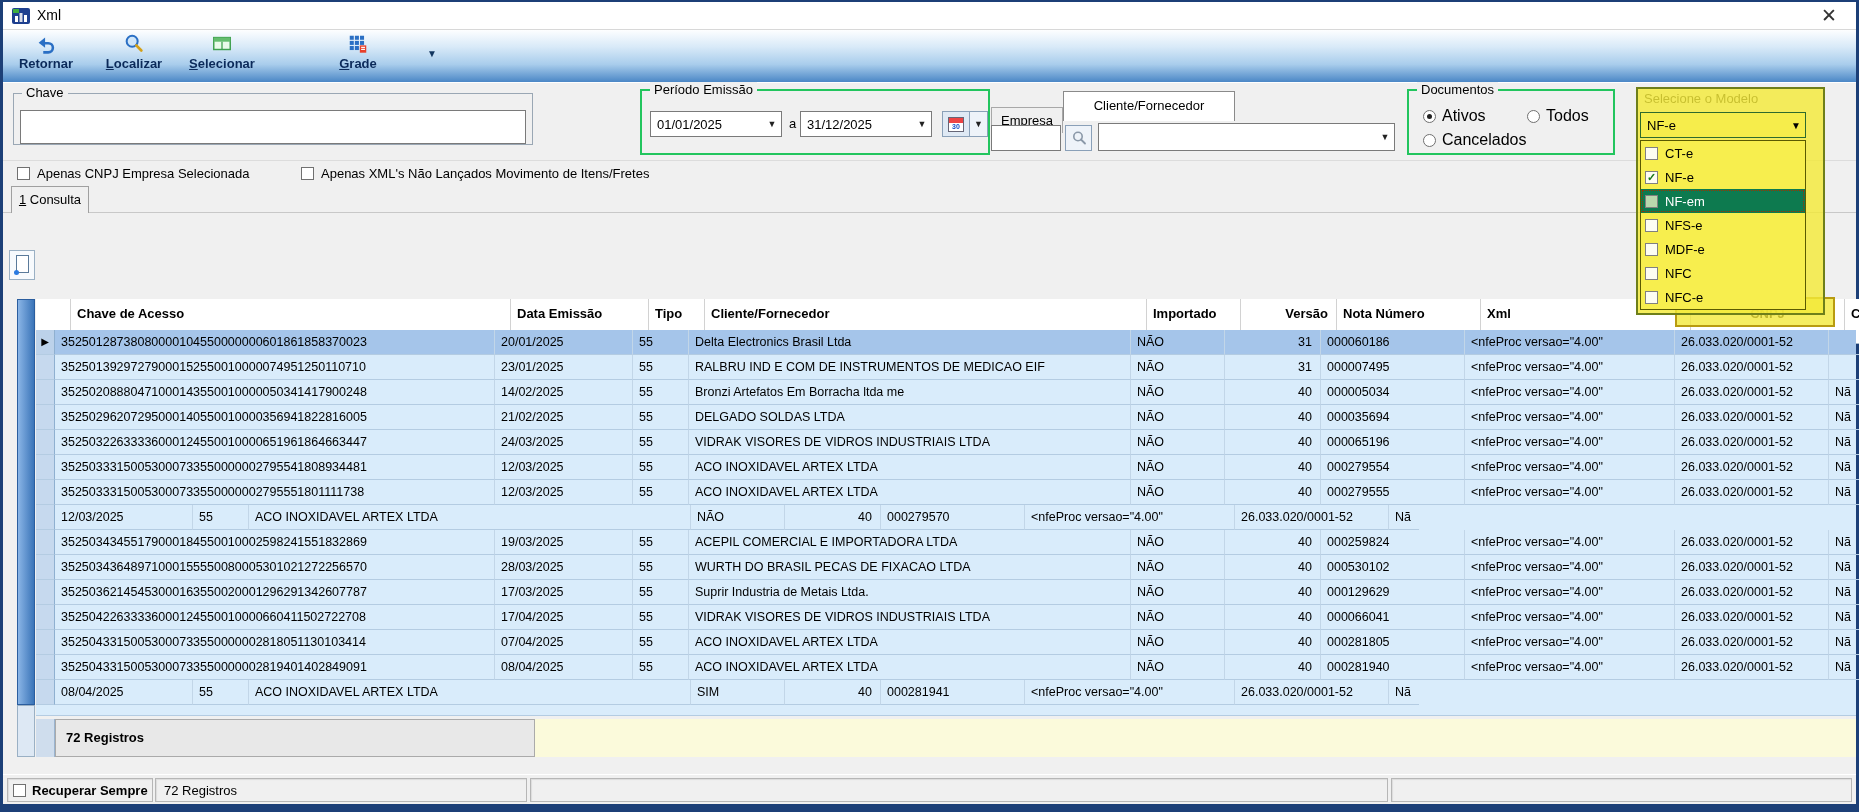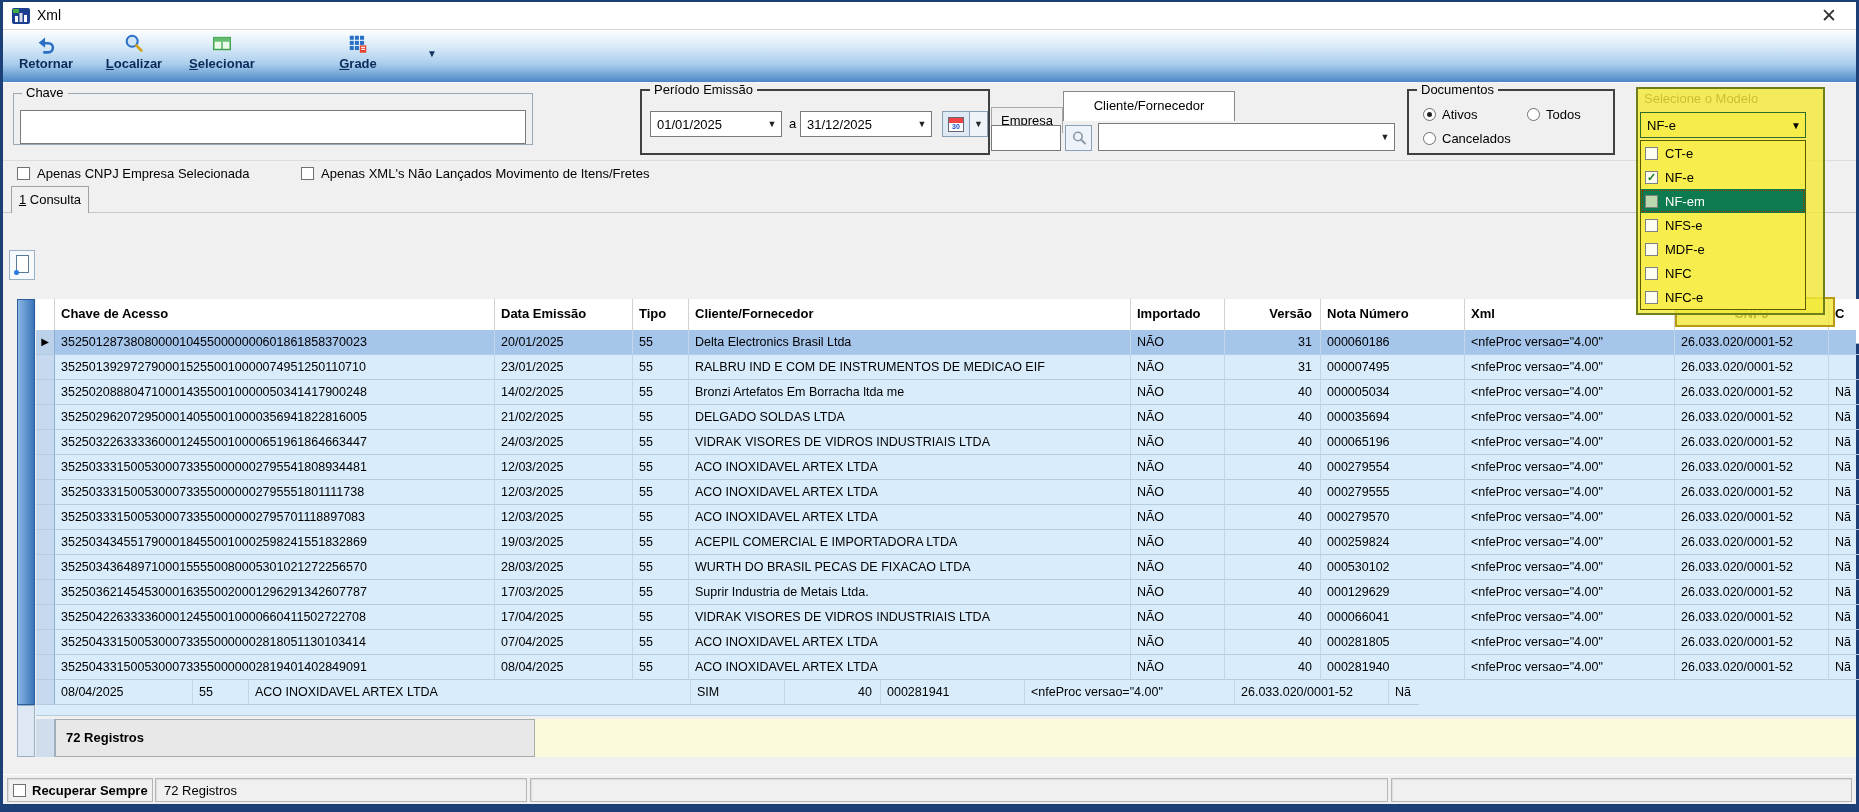--- a/index.html
+++ b/index.html
@@ -19,21 +19,21 @@
     display:flex; align-items:flex-end; padding:0 0 11px 10px; }
   .tbtn { display:flex; flex-direction:column; align-items:center; margin-right:22px; min-width:66px; }
   .tbtn .ticon { height:24px; display:flex; align-items:center; }
   .tbtn .tlabel { font-size:13px; font-weight:bold; color:#0b2a5a; display:inline-block; }
   .ul-first::first-letter { text-decoration:underline; }
   #grade-drop { margin-left:14px; margin-bottom:12px; font-size:10px; color:#11355f; }
 
   
   #filters { position:absolute; left:0; top:80px; width:100%; height:78px; background:#f0f0f0; border-top:1px solid #ffffff; }
   .groupbox { position:absolute; border:1px solid #9aa7b4; }
-  .groupbox.blue { border:2px solid #404040; }
+  .groupbox.blue { border:2px solid #22c55e; }
   .gb-legend { position:absolute; top:-9px; left:8px; background:#f0f0f0; padding:0 4px; font-size:13px; color:#000; }
   .field { background:#fff; border:1px solid #7a7a7a; font-size:13px; color:#000; }
 
   #gb-chave { left:10px; top:10px; width:520px; height:52px; }
   #chave-input { position:absolute; left:6px; top:16px; width:506px; height:34px; padding:0 6px; }
 
   #gb-periodo { left:637px; top:6px; width:350px; height:66px; }
   .datecombo { position:absolute; height:26px; display:flex; align-items:center; background:#fff; border:1px solid #7a7a7a; font-size:13px; }
   .datecombo .dval { padding-left:6px; flex:1; }
   .darrow { width:18px; text-align:center; font-size:9px; color:#222; }
@@ -47,21 +47,21 @@
   .calicon .calnum { position:absolute; left:0; top:5px; width:100%; text-align:center; font-size:7px; font-weight:bold; color:#1450c8; }
 
   #tab-empresa { position:absolute; left:988px; top:24px; width:72px; height:26px; background:#f0f0f0; border:1px solid #a8a8a8; border-bottom:none; font-size:13px; text-align:center; line-height:25px; }
   #tab-cliente { position:absolute; left:1060px; top:8px; width:172px; height:30px; background:#ffffff; border:1px solid #8a8a8a; border-bottom:none; font-size:13px; text-align:center; line-height:28px; }
   #empresa-input { position:absolute; left:988px; top:42px; width:70px; height:26px; padding:0 4px; }
   #search-btn { position:absolute; left:1062px; top:42px; width:27px; height:26px; border:1px solid #8aa0b8; background:#eef3f9; display:flex; align-items:center; justify-content:center; }
   #cliente-combo { position:absolute; left:1095px; top:40px; width:297px; height:28px; display:flex; align-items:center; background:#fff; border:1px solid #7a7a7a; }
   #cliente-combo .dval { flex:1; }
 
   #gb-docs { left:1404px; top:6px; width:208px; height:66px; }
-  .radio-row { position:absolute; display:flex; align-items:center; font-size:13px; }
+  .radio-row { position:absolute; display:flex; align-items:center; font-size:16px; }
   .radio { width:13px; height:13px; border:1px solid #707070; border-radius:50%; background:#fff; margin-right:6px; position:relative; }
   .radio.on::after { content:""; position:absolute; left:3px; top:3px; width:5px; height:5px; border-radius:50%; background:#222; }
   #radio-ativos { left:14px; top:16px; }
   #radio-todos { left:118px; top:16px; }
   #radio-cancelados { left:14px; top:40px; }
 
   
   #chkrow { position:absolute; left:0; top:158px; width:100%; height:26px; background:#f0f0f0; border-top:1px solid #dcdcdc; }
   .chk { position:absolute; display:flex; align-items:center; font-size:13px; color:#000; }
   .chkbox { width:13px; height:13px; border:1px solid #707070; background:#fff; margin-right:7px; }
@@ -73,21 +73,21 @@
   #tab-consulta { position:absolute; left:8px; top:184px; width:78px; height:27px; background:#f0f0f0; border:1px solid #a0a0a0; border-bottom:none; font-size:13px; text-align:center; line-height:26px; }
 
   
   #grid-area { position:absolute; left:0; top:211px; width:100%; height:561px; background:#f0f0f0; }
   #customize-btn { position:absolute; left:6px; top:37px; width:26px; height:30px; background:#f7fafd; border:1px solid #9ab0c4; }
   #customize-btn .page { position:absolute; left:6px; top:4px; width:13px; height:18px; background:#fff; border:1px solid #5a7a9a; }
   #customize-btn .dot { position:absolute; left:4px; top:19px; width:5px; height:5px; border-radius:50%; background:#2a7ae0; }
 
   #groupband { position:absolute; left:33px; top:37px; width:1820px; height:49px; background:linear-gradient(180deg,#17457f,#0e3366); color:#fff; font-size:13.5px; display:flex; align-items:center; padding-left:22px; }
 
-  #gridhead { position:absolute; left:33px; top:86px; width:1820px; height:45px; display:flex; background:#fff; }
+  #gridhead { position:absolute; left:33px; top:86px; width:1820px; height:45px; display:flex; background:#fff;padding-left:16px; }
   .hcell { flex:none; font-size:13px; font-weight:bold; color:#000; line-height:30px; padding-left:6px; border-right:1px solid #d2d2d2; border-bottom:1px solid #a8b8c8; overflow:hidden; white-space:nowrap; background:#fff; }
   .hind { flex:none; width:19px; background:#fff; border-right:1px solid #d2d2d2; border-bottom:1px solid #a8b8c8; }
   .hcell.c8 { text-align:center; padding-left:0; }
 
   #gridbody { position:absolute; left:33px; top:117px; width:1820px; }
   .grow { display:flex; height:25px; background:#d9ecfb; cursor:default; }
   .grow.sel { background:#a5c5ea; }
   .gind { flex:none; width:19px; background:#c6d9ee; border-right:1px solid #8fb0d0; border-bottom:1px solid #b4cce2; font-size:10px; color:#000; text-align:center; line-height:24px; }
   .grow.sel .gind { background:#bcd2ea; }
   .gcell { flex:none; font-size:12.5px; color:#000; line-height:24px; padding-left:6px; border-right:1px solid #c2d6e8; border-bottom:1px solid #b4cce2; overflow:hidden; white-space:nowrap; }
@@ -379,21 +379,20 @@
           <div class="gcell c3">ACO INOXIDAVEL ARTEX LTDA</div>
           <div class="gcell c4">NÃO</div>
           <div class="gcell c5">40</div>
           <div class="gcell c6">000279555</div>
           <div class="gcell c7">&lt;nfeProc versao="4.00"</div>
           <div class="gcell c8">26.033.020/0001-52</div>
           <div class="gcell c9">Nã</div>
         </div>
         <div class="grow">
           <div class="gind"></div>
-          <div class="gcell c0">35250333150053000733550000002795701118897083</div>
           <div class="gcell c1">12/03/2025</div>
           <div class="gcell c2">55</div>
           <div class="gcell c3">ACO INOXIDAVEL ARTEX LTDA</div>
           <div class="gcell c4">NÃO</div>
           <div class="gcell c5">40</div>
           <div class="gcell c6">000279570</div>
           <div class="gcell c7">&lt;nfeProc versao="4.00"</div>
           <div class="gcell c8">26.033.020/0001-52</div>
           <div class="gcell c9">Nã</div>
         </div>

